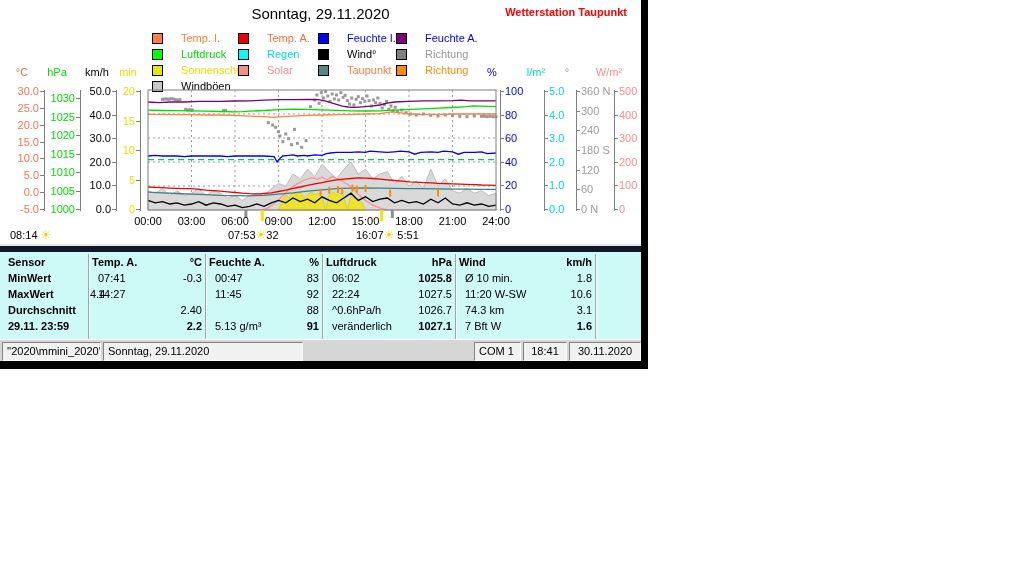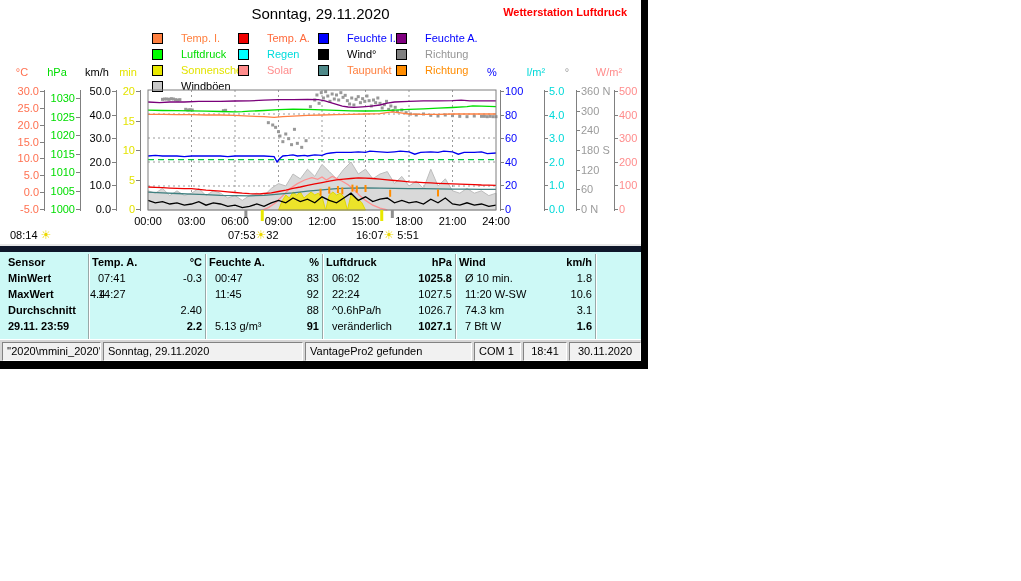--- a/index.html
+++ b/index.html
@@ -33,21 +33,21 @@
   .sb-panel{position:absolute;top:2px;height:17px;background:#f1f1f1;border:1px solid;
             border-color:#828282 #ffffff #ffffff #828282;font-size:11px;line-height:16px;
             padding:0 4px;white-space:nowrap;overflow:hidden;color:#000;}
   .black{background:#000;}
 </style>
 </head>
 <body>
 
 <div id="app">
   <div class="abs" id="page-title">Sonntag, 29.11.2020</div>
-  <div class="abs" id="station-name">Wetterstation Luftdruck</div>
+  <div class="abs" id="station-name">Wetterstation Taupunkt</div>
   <div class="abs" id="legend">
       <div class="lg-item">
         <div class="lg-sw" style="background: rgb(255, 128, 64);"></div>
         <div class="lg-tx" style="color: rgb(255, 128, 64);">Temp. I.</div>
       </div>
       <div class="lg-item">
         <div class="lg-sw" style="background: rgb(240, 0, 0);"></div>
         <div class="lg-tx" style="color: rgb(255, 106, 60);">Temp. A.</div>
       </div>
       <div class="lg-item">
@@ -407,20 +407,19 @@
       <div class="tcell" style="left: 465px; top: 36px;">11:20   W-SW</div>
       <div class="tcell" style="left: 457px; width: 135px; top: 36px; text-align: right;">10.6</div>
       <div class="tcell" style="left: 465px; top: 52px;">74.3 km</div>
       <div class="tcell" style="left: 457px; width: 135px; top: 52px; text-align: right;">3.1</div>
       <div class="tcell" style="left: 465px; top: 68px;">7 Bft W</div>
       <div class="tcell b" style="left: 457px; width: 135px; top: 68px; text-align: right;">1.6</div>
     </div>
   <div class="abs" id="status-bar">
       <div class="sb-panel" style="left: 2px; width: 89px;">''2020\mmini_2020'</div>
       <div class="sb-panel" style="left: 103px; width: 190px;">Sonntag, 29.11.2020</div>
-      <div class="sb-panel" style="left: 305px; width: 157px;">VantagePro2 gefunden</div>
       <div class="sb-panel" style="left: 474px; width: 37px;">COM 1</div>
       <div class="sb-panel" style="left: 523px; width: 34px; text-align: center;">18:41</div>
       <div class="sb-panel" style="left: 569px; width: 62px; text-align: center;">30.11.2020</div>
     </div>
 </div>
 <div class="abs black" style="left:641px;top:0;width:7px;height:369px;"></div>
 <div class="abs black" style="left:0;top:361px;width:648px;height:8px;"></div>
 
 </body></html>

